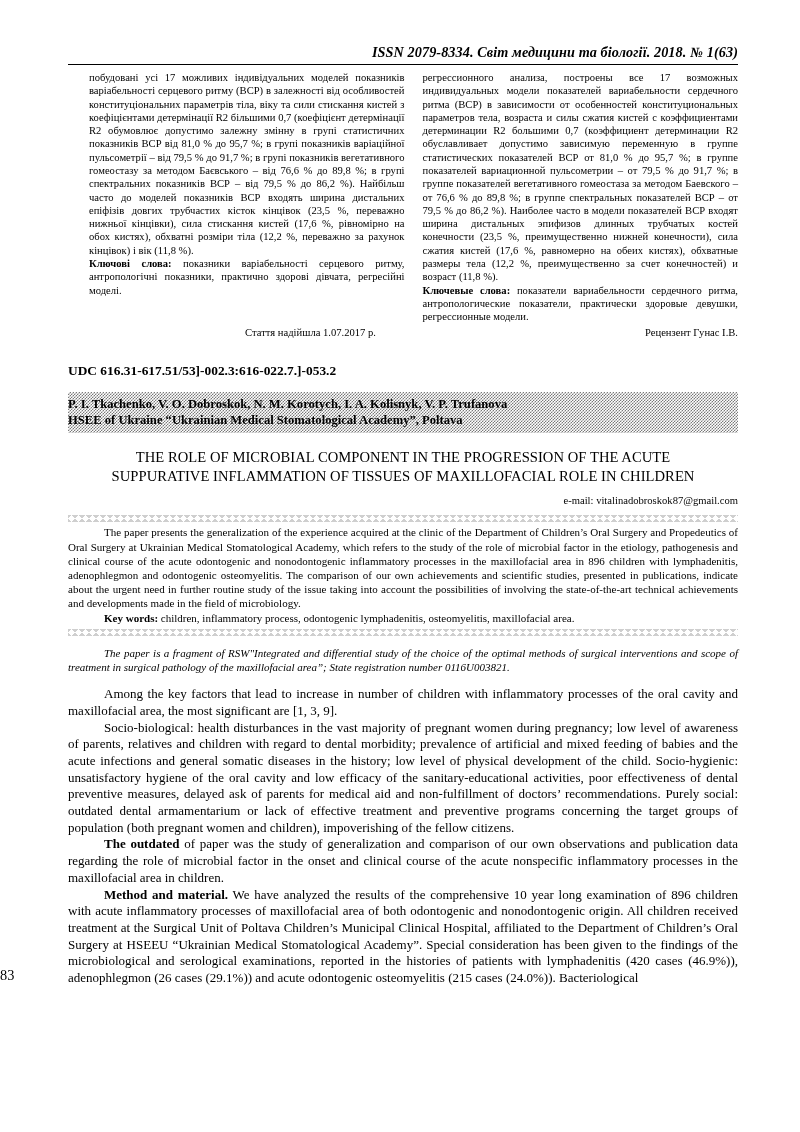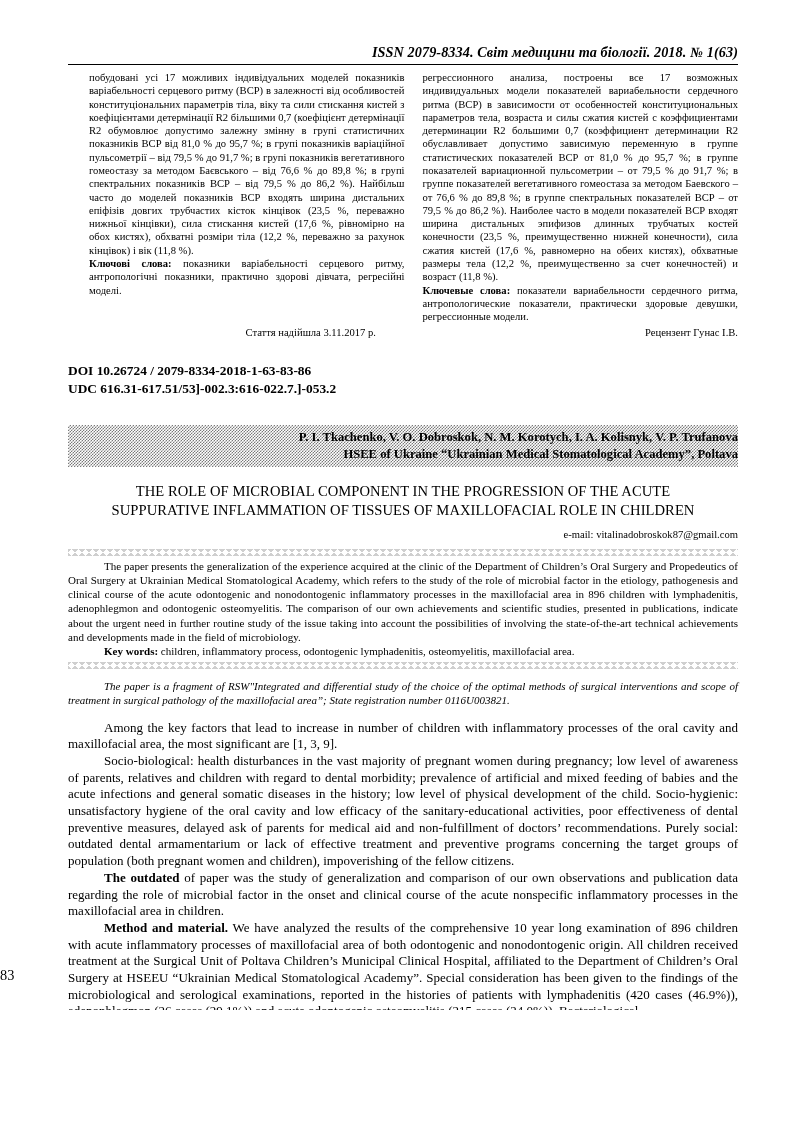--- a/index.html
+++ b/index.html
@@ -90,23 +90,23 @@
   
   .ids {
     margin-top: 24px;
     font-weight: bold;
     font-size: 13.4px;
     line-height: 1.30;
   }
 
   
   .author-band {
-    margin-top: 28px;
+    margin-top: 12px;
     padding: 4px 0 5px 0;
-    text-align: right;
+    text-align: left;
     font-weight: bold;
     font-size: 12.6px;
     line-height: 1.30;
     background-color: #ffffff;
     background-image:
       linear-gradient(45deg, #7a7a7a 25%, transparent 25%, transparent 75%, #7a7a7a 75%),
       linear-gradient(45deg, #7a7a7a 25%, transparent 25%, transparent 75%, #7a7a7a 75%);
     background-size: 3px 3px;
     background-position: 0 0, 1.5px 1.5px;
   }
@@ -213,26 +213,25 @@
       </div>
 
       <div class="abs-col">
         <p>регрессионного анализа, построены все 17 возможных индивидуальных модели показателей вариабельности сердечного ритма (ВСР) в зависимости от особенностей конституциональных параметров тела, возраста и силы сжатия кистей с коэффициентами детерминации R2 большими 0,7 (коэффициент детерминации R2 обуславливает допустимо зависимую переменную в группе статистических показателей ВСР от 81,0 % до 95,7 %; в группе показателей вариационной пульсометрии – от 79,5 % до 91,7 %; в группе показателей вегетативного гомеостаза за методом Баевского – от 76,6 % до 89,8 %; в группе спектральных показателей ВСР – от 79,5 % до 86,2 %). Наиболее часто в модели показателей ВСР входят ширина дистальных эпифизов длинных трубчатых костей конечности (23,5 %, преимущественно нижней конечности), сила сжатия кистей (17,6 %, равномерно на обеих кистях), обхватные размеры тела (12,2 %, преимущественно за счет конечностей) и возраст (11,8 %).</p>
         <p class="kw-para"><span class="kw-label">Ключевые слова:</span><span> показатели вариабельности сердечного ритма, антропологические показатели, практически здоровые девушки, регрессионные модели.</span></p>
       </div>
 
     </div>
 
     <div class="meta-row">
-      <div class="meta-left">Стаття надійшла 3.11.2017 р.</div>
+      <div class="meta-left">Стаття надійшла 1.07.2017 р.</div>
       <div class="meta-right">Рецензент Гунас І.В.</div>
     </div>
 
     <div class="ids">
-      <div>DOI 10.26724 / 2079-8334-2018-1-63-83-86</div>
       <div>UDC 616.31-617.51/53]-002.3:616-022.7.]-053.2</div>
     </div>
 
     <div class="author-band">
       <span>P. I. Tkachenko, V. O. Dobroskok, N. M. Korotych, I. A. Kolisnyk, V. P. Trufanova</span>
       <span>HSEE of Ukraine “Ukrainian Medical Stomatological Academy”, Poltava</span>
     </div>
 
     <div class="article-title">
       <div>THE ROLE OF MICROBIAL COMPONENT IN THE PROGRESSION OF THE ACUTE</div>

